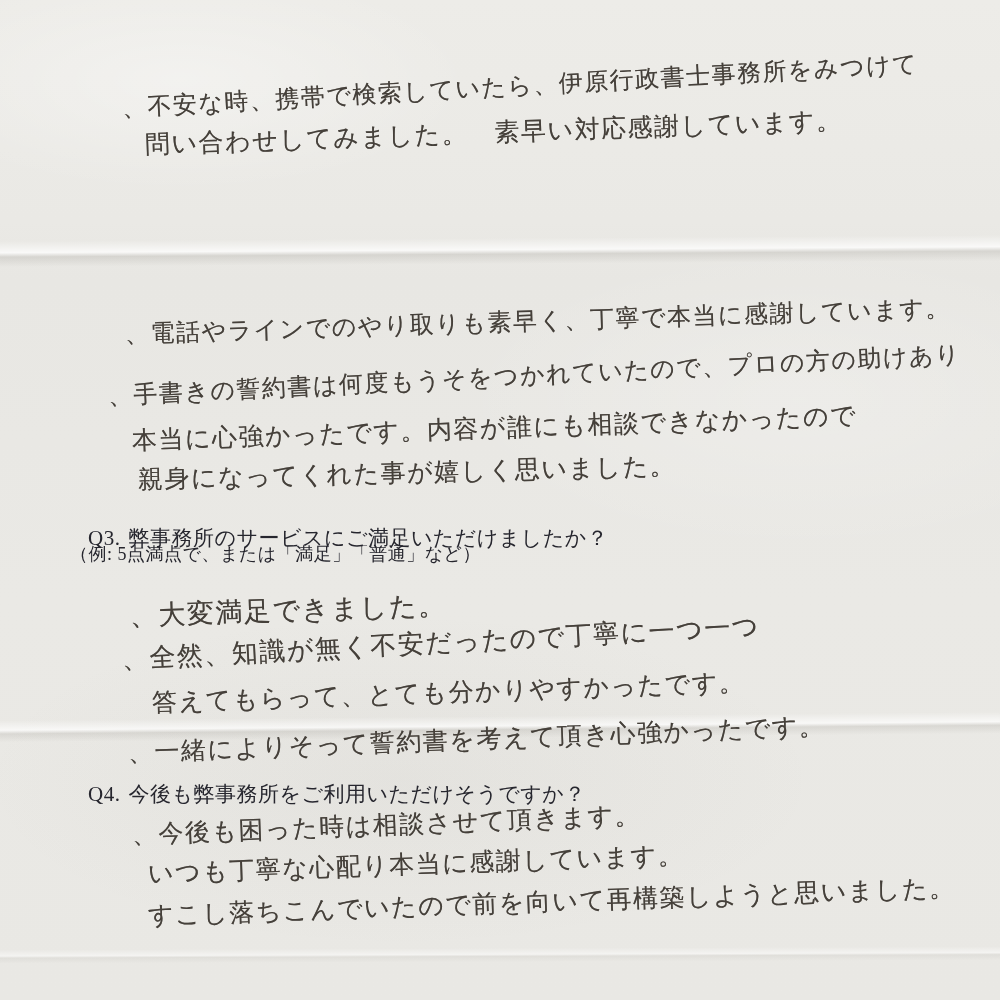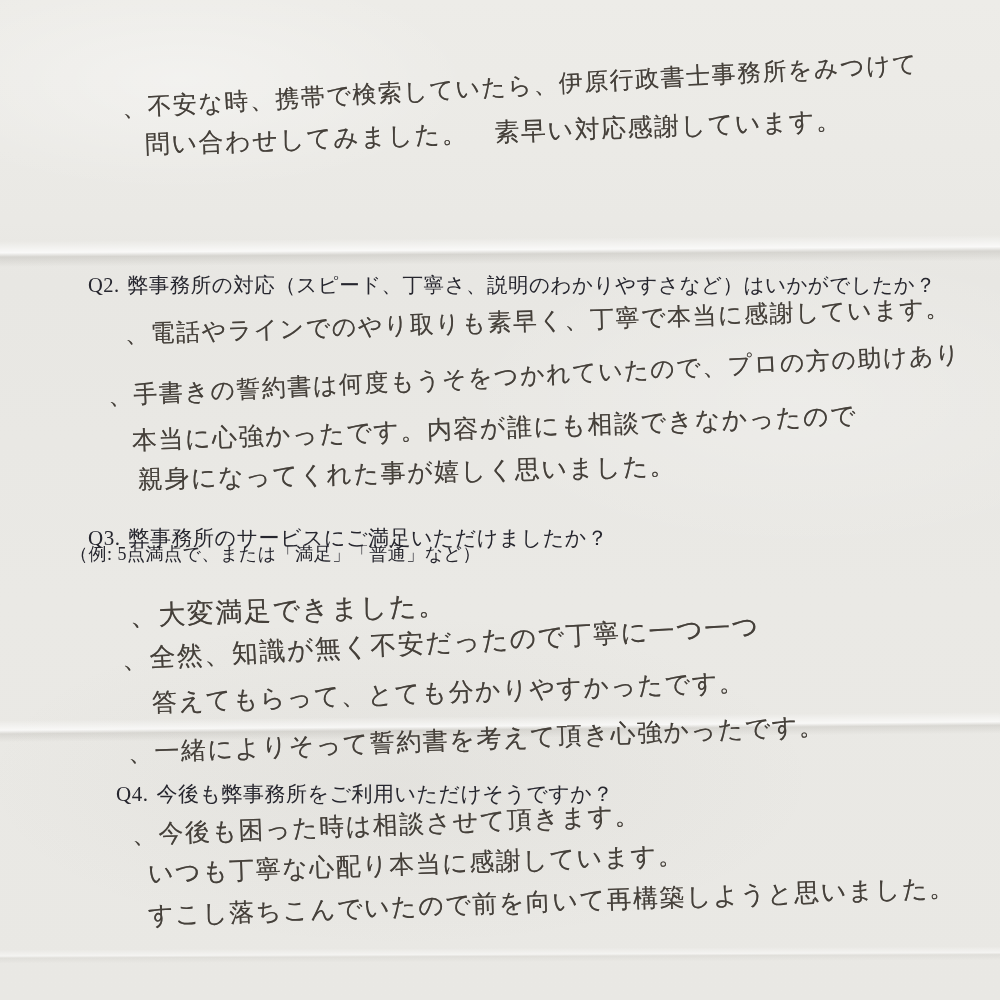--- a/index.html
+++ b/index.html
@@ -60,37 +60,34 @@
 
 <div class="page">
 
   <div class="crease crease-top"></div>
   <div class="crease crease-mid"></div>
   <div class="crease crease-bottom"></div>
 
   <div class="hw" style="left:122px;top:92px;font-size:24px;transform:rotate(-3.2deg);">、不安な時、携帯で検索していたら、伊原行政書士事務所をみつけて</div>
   <div class="hw" style="left:145px;top:128px;transform:rotate(-2deg);">問い合わせしてみました。　素早い対応感謝しています。</div>
 
-  <div class="q" style="left:88px;top:271px;font-size:20.5px;">
-    <span class="qlabel">Q2.</span><span>弊事務所の対応（スピード、丁寧さ、説明のわかりやすさなど）はいかがでしたか？</span>
-  </div>
   <div class="hw" style="left:125px;top:318px;font-size:24px;transform:rotate(-1.8deg);">、電話やラインでのやり取りも素早く、丁寧で本当に感謝しています。</div>
   <div class="hw" style="left:108px;top:380px;font-size:24px;transform:rotate(-2.8deg);">、手書きの誓約書は何度もうそをつかれていたので、プロの方の助けあり</div>
   <div class="hw" style="left:132px;top:424px;transform:rotate(-2deg);">本当に心強かったです。内容が誰にも相談できなかったので</div>
   <div class="hw" style="left:138px;top:463px;transform:rotate(-1.5deg);">親身になってくれた事が嬉しく思いました。</div>
 
   <div class="q" style="left:88px;top:492px;margin-top:32px;">
     <span class="qlabel">Q3.</span><span>弊事務所のサービスにご満足いただけましたか？</span>
   </div>
   <div class="qnote" style="left:70px;top:542px;">（例: 5点満点で、または「満足」「普通」など）</div>
   <div class="hw" style="left:130px;top:598px;font-size:27px;transform:rotate(-2deg);">、大変満足できました。</div>
   <div class="hw" style="left:122px;top:642px;font-size:26px;transform:rotate(-3deg);">、全然、知識が無く不安だったので丁寧に一つ一つ</div>
   <div class="hw" style="left:152px;top:686px;transform:rotate(-2deg);">答えてもらって、とても分かりやすかったです。</div>
   <div class="hw" style="left:128px;top:736px;transform:rotate(-2.2deg);">、一緒によりそって誓約書を考えて頂き心強かったです。</div>
 
-  <div class="q" style="left:88px;top:780px;margin-left:28px;">
+  <div class="q" style="left:88px;top:780px;">
     <span class="qlabel">Q4.</span><span>今後も弊事務所をご利用いただけそうですか？</span>
   </div>
   <div class="hw" style="left:132px;top:818px;transform:rotate(-2.2deg);">、今後も困った時は相談させて頂きます。</div>
   <div class="hw" style="left:148px;top:857px;transform:rotate(-2deg);">いつも丁寧な心配り本当に感謝しています。</div>
   <div class="hw" style="left:148px;top:899px;transform:rotate(-2deg);">すこし落ちこんでいたので前を向いて再構築しようと思いました。</div>
 
 </div>
 
 </body></html>

